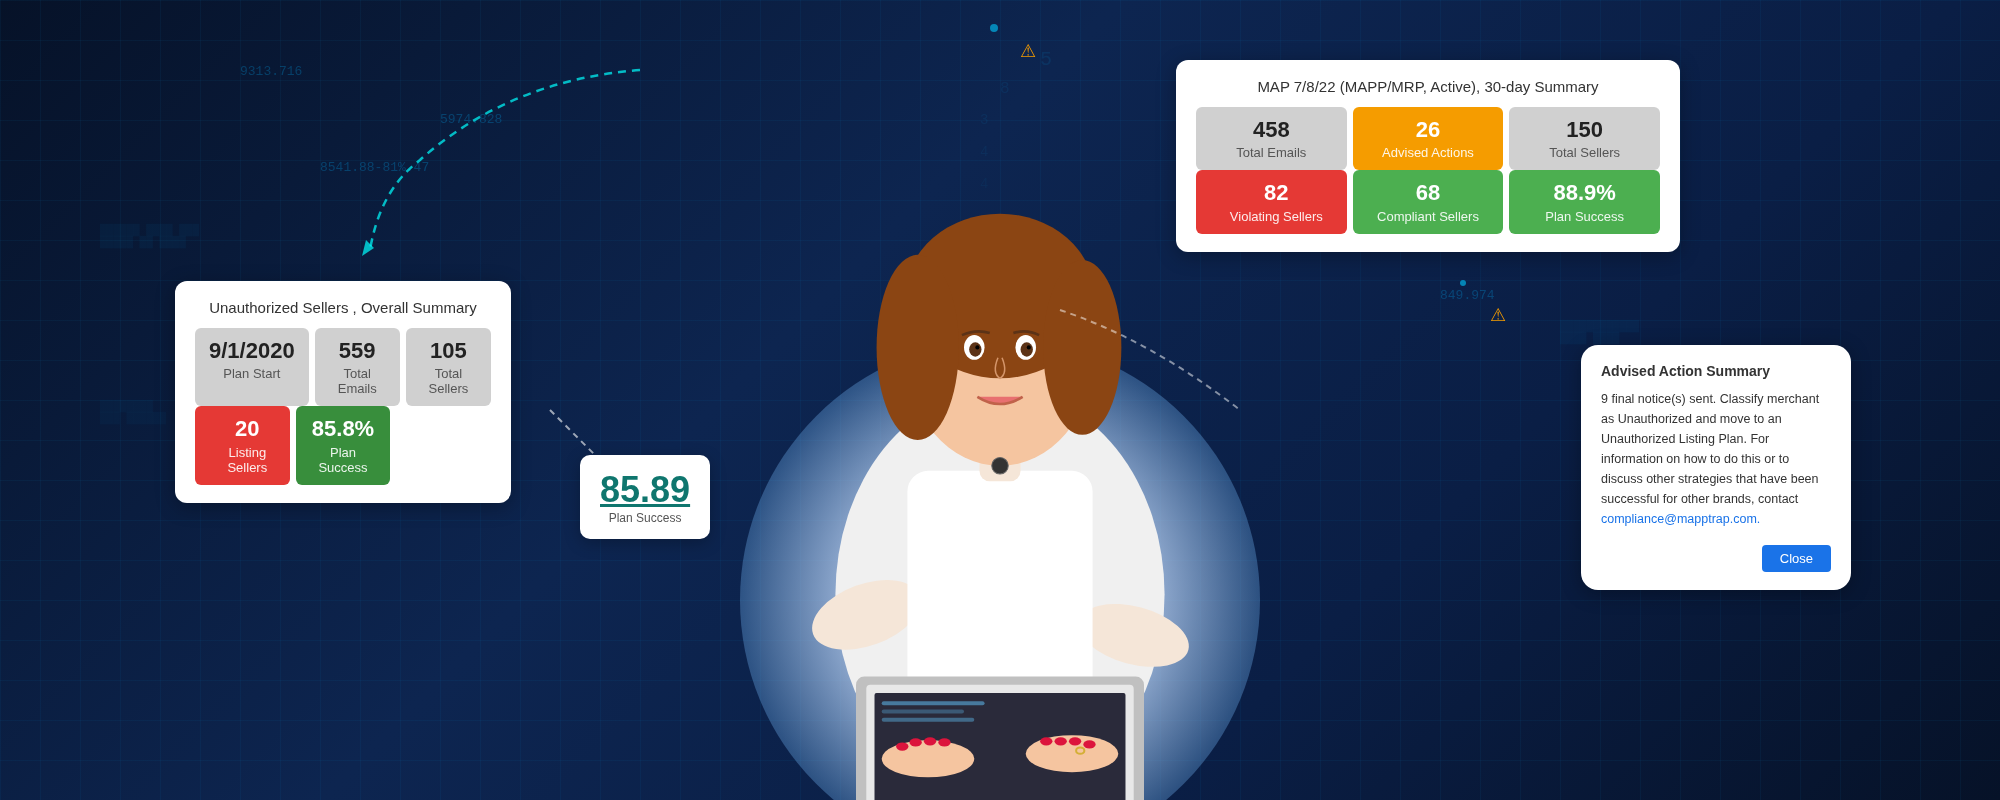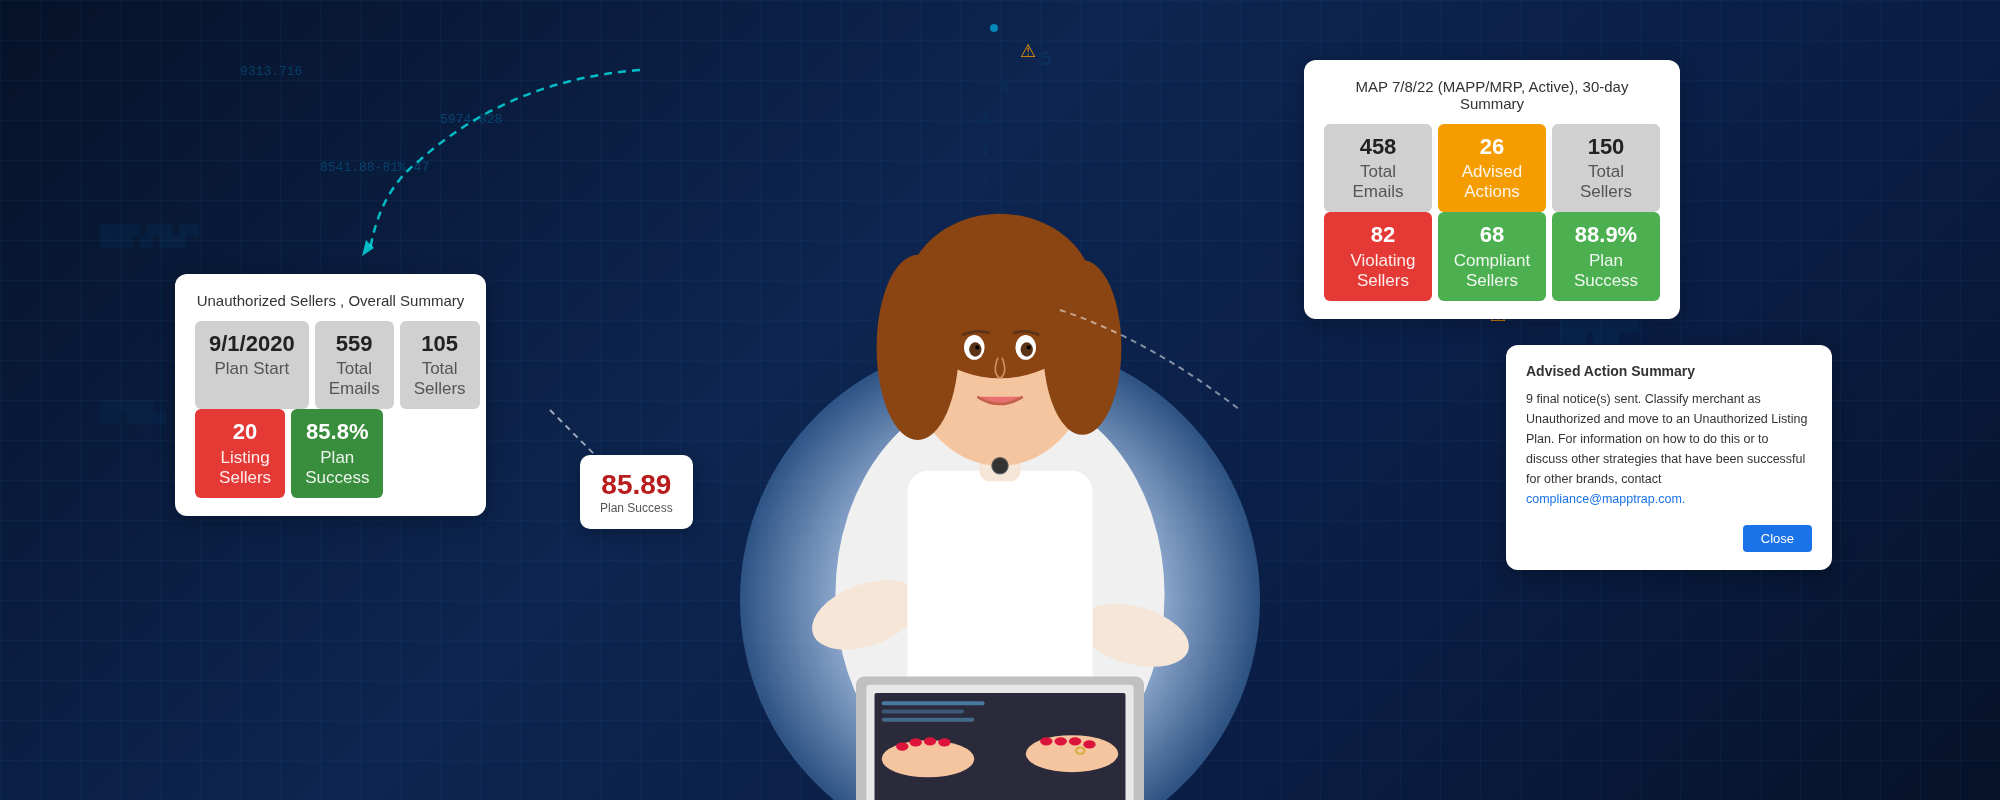--- a/index.html
+++ b/index.html
@@ -146,52 +146,53 @@
     }
 
     .stat-cell.red .stat-value,
     .stat-cell.green .stat-value,
     .stat-cell.yellow-orange .stat-value,
     .stat-cell.light-green .stat-value {
       color: white;
     }
 
     .stat-label {
-      font-size: 17px;
+      font-size: 13px;
       color: #555;
       margin-top: 2px;
     }
 
     .stat-cell.red .stat-label,
     .stat-cell.green .stat-label,
     .stat-cell.yellow-orange .stat-label,
     .stat-cell.light-green .stat-label {
       color: rgba(255,255,255,0.9);
     }
 
     
     .card-unauthorized {
       left: 175px;
-      top: 274px;
-      width: 311px;
+      top: 281px;
+      width: 336px;
     }
 
     
     .card-map {
       right: 320px;
       top: 60px;
-      width: 376px;
+      width: 504px;
       margin-left: 29px;
     }
 
     
     .card-advised {
-      right: 168px;
+      right: 149px;
       top: 345px;
-      width: 326px;
+      width: 270px;
+      border-radius: 17px;
     }
 
     .card-advised .card-title {
       text-align: left;
       font-size: 14px;
       font-weight: bold;
       margin-bottom: 10px;
     }
 
     .advised-text {
@@ -235,23 +236,24 @@
       top: 455px;
       z-index: 25;
       background: white;
       border-radius: 10px;
       padding: 14px 20px;
       box-shadow: 0 4px 16px rgba(0,0,0,0.25);
       text-align: center;
     }
 
     .plan-success-value {
-      font-size: 28px;
+      font-size: 36px;
       font-weight: bold;
-      color: #b91c1c;
+      color: #0f766e;
+      text-decoration: underline;
     }
 
     .plan-success-label {
       font-size: 12px;
       color: #555;
     }
 
     
     .warning-icon {
       position: absolute;

